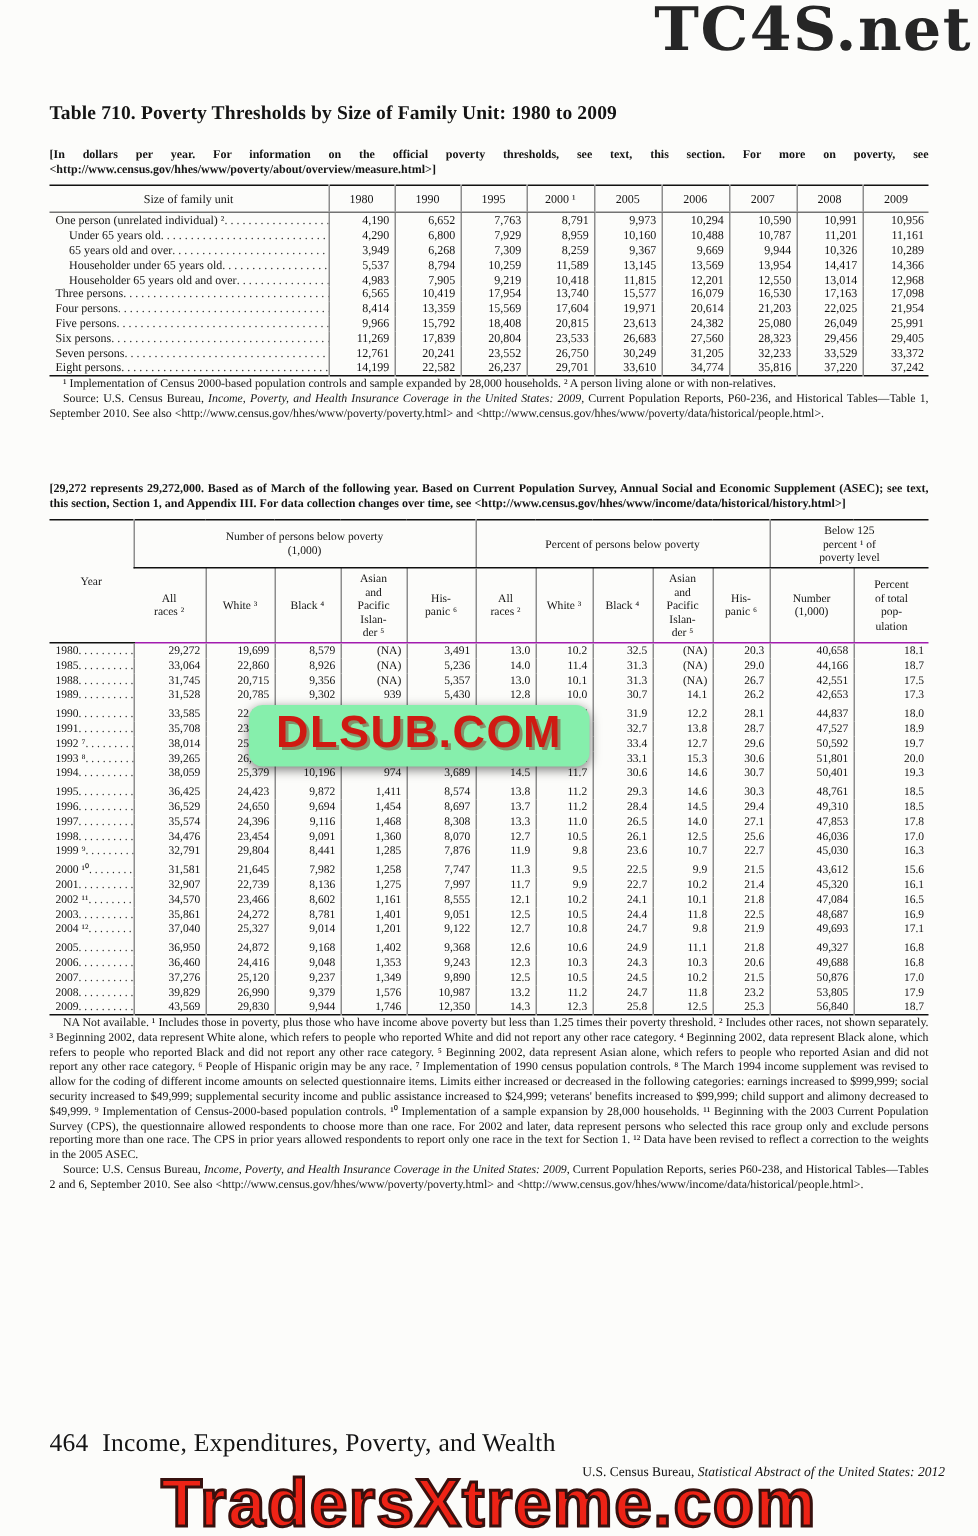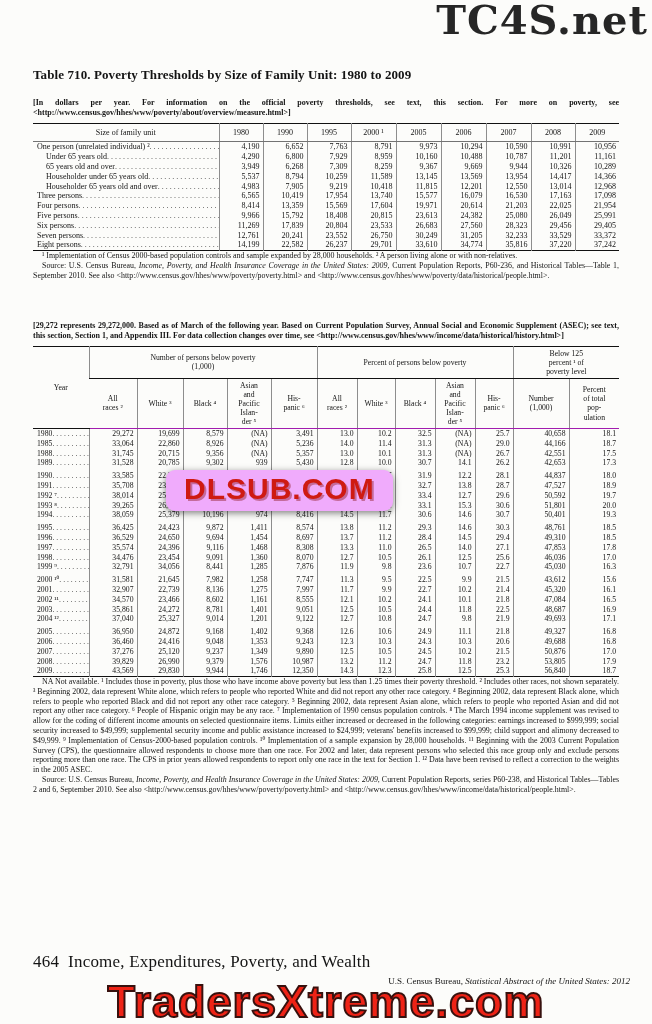--- a/index.html
+++ b/index.html
@@ -47,21 +47,21 @@
   .page-num { margin-right:9px; }
   .credit { position:absolute; right:22px; bottom:38px; font-size:9px;text-align:center; }
 
   .wm-top {
     position:absolute; top:-4px; right:4px; z-index:5;
     font-family:"DejaVu Serif", serif; font-weight:bold; font-size:40px;
     color:#262626; letter-spacing:1px;
   }
   .wm-mid {
     position:absolute; left:166px; top:470px; z-index:6;
-    background:#f0abfc; border-radius:9px; padding:2px 18px 5px;
+    background:#86efac; border-radius:9px; padding:2px 18px 5px;
     box-shadow:0 2px 7px rgba(0,0,0,.5);
     font-family:"Liberation Sans", sans-serif; font-weight:bold; font-size:30px;
     color:#cf1a12; letter-spacing:1px; text-shadow:2px 2px 0 rgba(130,10,10,.4);
   }
   .wm-bottom {
     position:absolute; left:0; right:0; bottom:-4px; z-index:6; text-align:center;
     font-family:"Liberation Sans", sans-serif; font-weight:bold; font-size:45px;
     color:#ee2316; -webkit-text-stroke:2px #37110e; letter-spacing:1px; white-space:nowrap;
   }
 </style>
@@ -369,21 +369,21 @@
             </td>
             <td class="num">29,272</td>
             <td class="num">19,699</td>
             <td class="num">8,579</td>
             <td class="num">(NA)</td>
             <td class="num">3,491</td>
             <td class="num">13.0</td>
             <td class="num">10.2</td>
             <td class="num">32.5</td>
             <td class="num">(NA)</td>
-            <td class="num">25.7</td>
+            <td class="num">20.3</td>
             <td class="num">40,658</td>
             <td class="num">18.1</td>
           </tr>
           <tr>
             <td class="stub">
               <span class="flexwrap">
                 <span class="lt">1985</span>
                 <span class="leader"></span>
               </span>
             </td>
@@ -524,21 +524,21 @@
             <td class="stub">
               <span class="flexwrap">
                 <span class="lt">1994</span>
                 <span class="leader"></span>
               </span>
             </td>
             <td class="num">38,059</td>
             <td class="num">25,379</td>
             <td class="num">10,196</td>
             <td class="num">974</td>
-            <td class="num">8,416</td>
+            <td class="num">3,689</td>
             <td class="num">14.5</td>
             <td class="num">11.7</td>
             <td class="num">30.6</td>
             <td class="num">14.6</td>
             <td class="num">30.7</td>
             <td class="num">50,401</td>
             <td class="num">19.3</td>
           </tr>
           <tr class="gap">
             <td class="stub">
@@ -621,21 +621,21 @@
             <td class="num">17.0</td>
           </tr>
           <tr>
             <td class="stub">
               <span class="flexwrap">
                 <span class="lt">1999 ⁹</span>
                 <span class="leader"></span>
               </span>
             </td>
             <td class="num">32,791</td>
-            <td class="num">34,056</td>
+            <td class="num">29,804</td>
             <td class="num">8,441</td>
             <td class="num">1,285</td>
             <td class="num">7,876</td>
             <td class="num">11.9</td>
             <td class="num">9.8</td>
             <td class="num">23.6</td>
             <td class="num">10.7</td>
             <td class="num">22.7</td>
             <td class="num">45,030</td>
             <td class="num">16.3</td>

